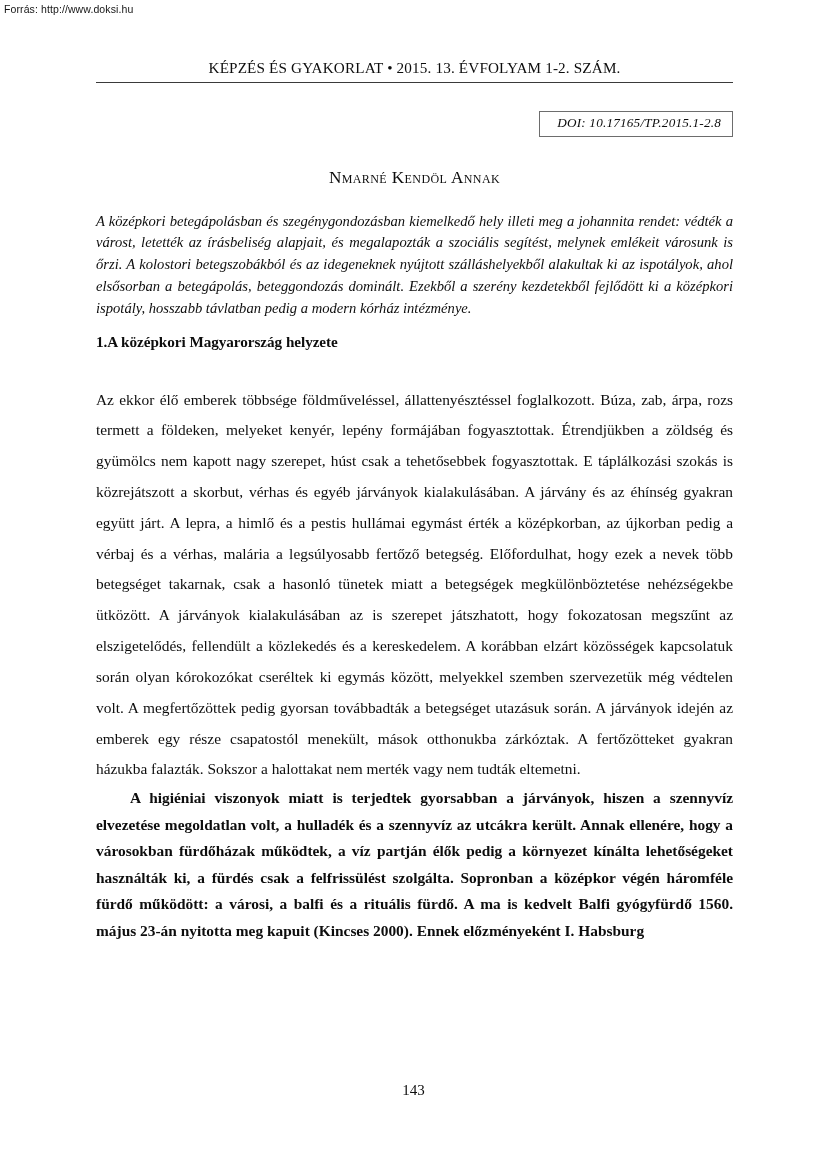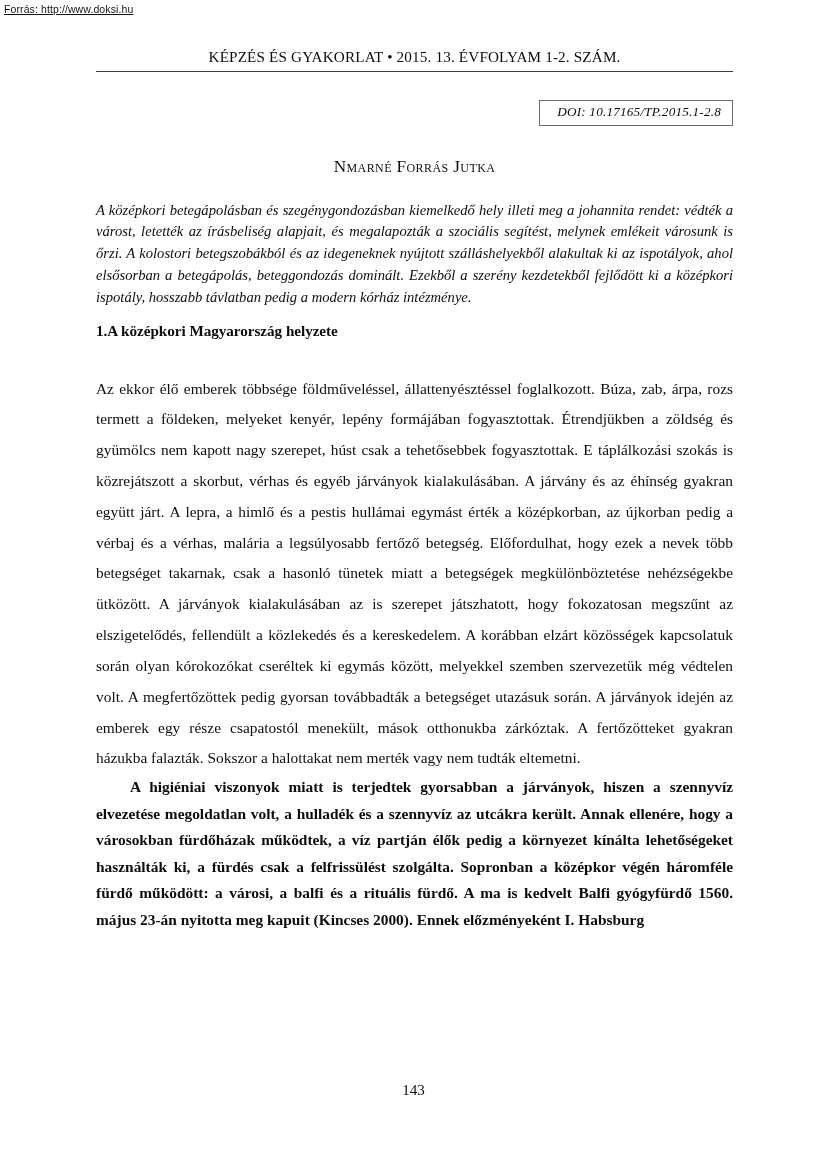--- a/index.html
+++ b/index.html
@@ -21,28 +21,27 @@
   
   .watermark {
     position: absolute;
     top: 3px;
     left: 4px;
     font-family: "Liberation Sans", "DejaVu Sans", sans-serif;
     font-size: 10.5px;
     letter-spacing: 0.1px;
     color: #141414;
     white-space: nowrap;
-    text-decoration: underline;
   }
 
   
   .page {
     position: absolute;
     left: 96px;
-    top: 1px;
+    top: 12px;
     width: 637px;
     height: 1038px;
   }
 
   
   .runhead {
     text-align: center;
     font-size: 15.2px;
     font-variant: small-caps;
     letter-spacing: 0.15px;
@@ -144,21 +143,21 @@
 
 <div class="page">
 
   <div class="runhead">KÉPZÉS ÉS GYAKORLAT • 2015. 13. ÉVFOLYAM 1-2. SZÁM.</div>
   <div class="head-rule"></div>
 
   <div class="doi-row">
     <div class="doi-box">DOI: 10.17165/TP.2015.1-2.8</div>
   </div>
 
-  <div class="author">Nmarné Forrás Jutka</div>
+  <div class="author">Nmarné Kendöl Annak</div>
 
 
   <div class="abstract">A középkori betegápolásban és szegénygondozásban kiemelkedő hely illeti meg a johannita rendet: védték a várost, letették az írásbeliség alapjait, és megalapozták a szociális segítést, melynek emlékeit városunk is őrzi. A kolostori betegszobákból és az idegeneknek nyújtott szálláshelyekből alakultak ki az ispotályok, ahol elsősorban a betegápolás, beteggondozás dominált. Ezekből a szerény kezdetekből fejlődött ki a középkori ispotály, hosszabb távlatban pedig a modern kórház intézménye.</div>
 
   <h2 class="section-heading">1.A középkori Magyarország helyzete</h2>
 
   <div class="body-text">
     <p class="para">Az ekkor élő emberek többsége földműveléssel, állattenyésztéssel foglalkozott. Búza, zab, árpa, rozs termett a földeken, melyeket kenyér, lepény formájában fogyasztottak. Étrendjükben a zöldség és gyümölcs nem kapott nagy szerepet, húst csak a tehetősebbek fogyasztottak. E táplálkozási szokás is közrejátszott a skorbut, vérhas és egyéb járványok kialakulásában. A járvány és az éhínség gyakran együtt járt. A lepra, a himlő és a pestis hullámai egymást érték a középkorban, az újkorban pedig a vérbaj és a vérhas, malária a legsúlyosabb fertőző betegség. Előfordulhat, hogy ezek a nevek több betegséget takarnak, csak a hasonló tünetek miatt a betegségek megkülönböztetése nehézségekbe ütközött. A járványok kialakulásában az is szerepet játszhatott, hogy fokozatosan megszűnt az elszigetelődés, fellendült a közlekedés és a kereskedelem. A korábban elzárt közösségek kapcsolatuk során olyan kórokozókat cseréltek ki egymás között, melyekkel szemben szervezetük még védtelen volt. A megfertőzöttek pedig gyorsan továbbadták a betegséget utazásuk során. A járványok idején az emberek egy része csapatostól menekült, mások otthonukba zárkóztak. A fertőzötteket gyakran házukba falazták. Sokszor a halottakat nem merték vagy nem tudták eltemetni.</p>
     <p class="para indent tight">A higiéniai viszonyok miatt is terjedtek gyorsabban a járványok, hiszen a szennyvíz elvezetése megoldatlan volt, a hulladék és a szennyvíz az utcákra került. Annak ellenére, hogy a városokban fürdőházak működtek, a víz partján élők pedig a környezet kínálta lehetőségeket használták ki, a fürdés csak a felfrissülést szolgálta. Sopronban a középkor végén háromféle fürdő működött: a városi, a balfi és a rituális fürdő. A ma is kedvelt Balfi gyógyfürdő 1560. május 23-án nyitotta meg kapuit (Kincses 2000). Ennek előzményeként I. Habsburg</p>
   </div>

